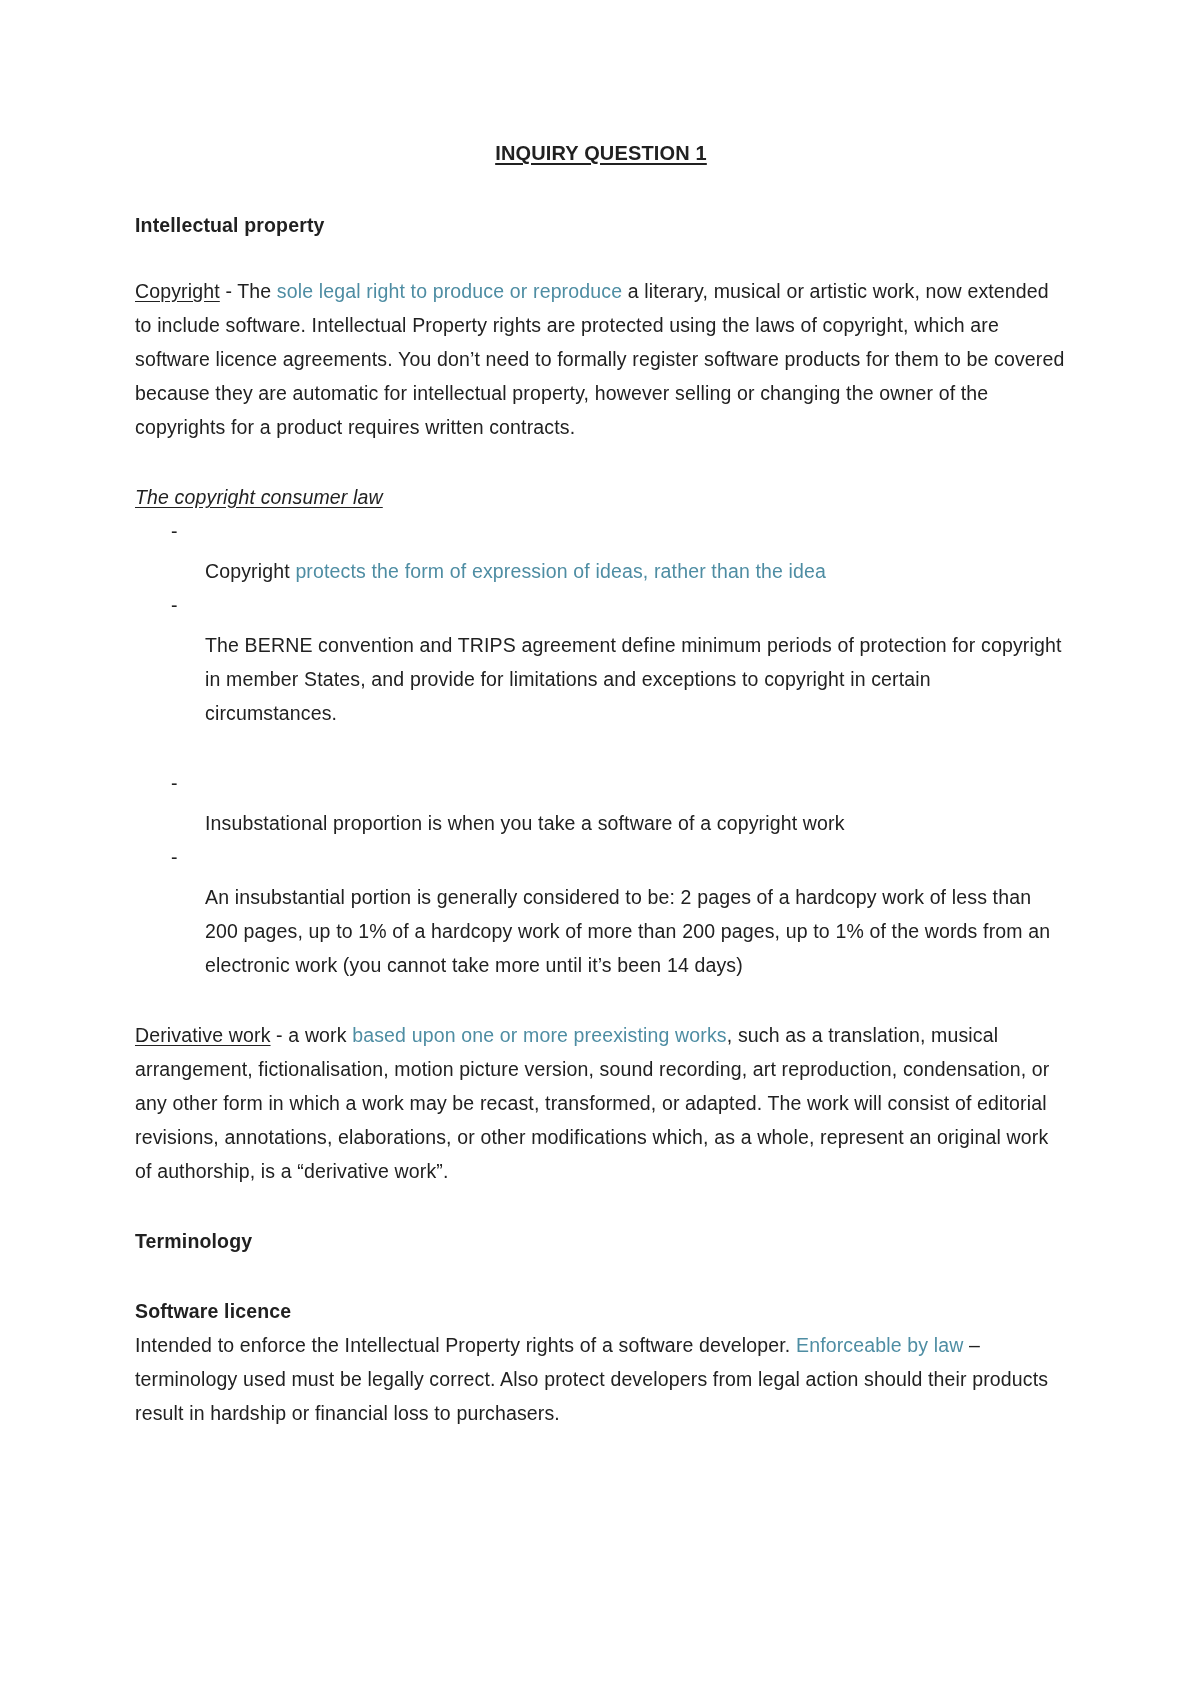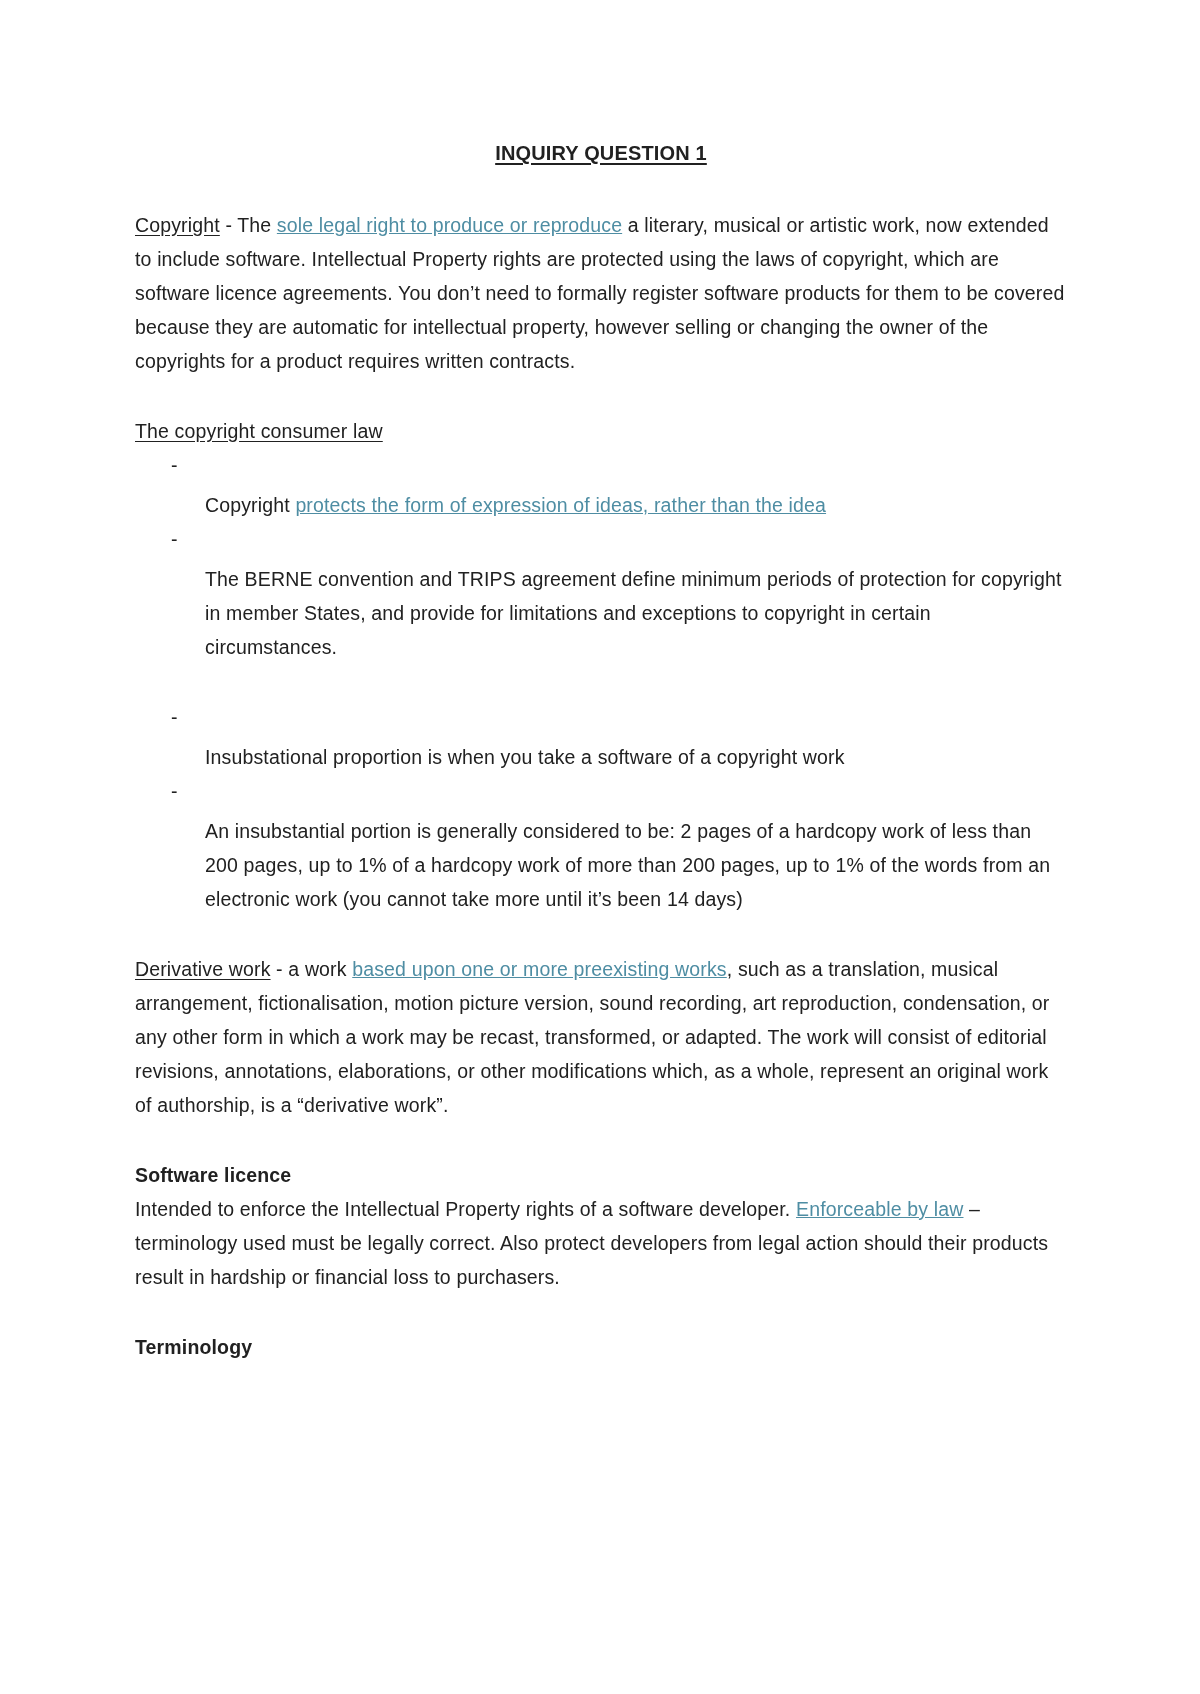--- a/index.html
+++ b/index.html
@@ -25,34 +25,35 @@
     text-align: center;
     font-size: 20px;
     font-weight: bold;
     text-decoration: underline;
     text-underline-offset: 3px;
     margin: 0 0 38px 0;
   }
   .block { margin: 0 0 36px 0; }
   .bold-heading { font-weight: bold; font-size: 19.5px; line-height: 34px; }
   .heading-block { margin: 0 0 32px 0; }
-  .u-heading { text-decoration: underline; text-underline-offset: 3px; }
-  .accent { color: var(--accent); text-decoration: underline; }
+  .u-heading { text-decoration: underline; text-underline-offset: 3px; font-style: italic; }
+  .accent { color: var(--accent); }
   .u-term { text-decoration: underline; text-underline-offset: 3px; }
   .bullet-row { display: flex; }
   .bullet-dash { flex: 0 0 70px; padding-left: 36px; }
   .bullet-text { flex: 1 1 auto; margin-top: 40px; }
 </style>
 </head>
 <body>
 
 <div class="page">
 
   <h1 class="doc-title">INQUIRY QUESTION 1</h1>
 
+  <div class="block heading-block bold-heading">Intellectual property</div>
 
 
   <p class="block">
     <span class="u-term">Copyright</span><span> - The </span><span class="accent">sole legal right to produce or reproduce</span><span> a literary, musical or artistic work, now extended to include software. Intellectual Property rights are protected using the laws of copyright, which are software licence agreements. You don’t need to formally register software products for them to be covered because they are automatic for intellectual property, however selling or changing the owner of the copyrights for a product requires written contracts.</span>
   </p>
 
   <div class="block">
     <div class="u-heading">The copyright consumer law</div>
     <div class="bullet-row">
       <span class="bullet-dash">-</span>
@@ -72,22 +73,22 @@
     <div class="bullet-row">
       <span class="bullet-dash">-</span>
       <span class="bullet-text">An insubstantial portion is generally considered to be: 2 pages of a hardcopy work of less than 200 pages, up to 1% of a hardcopy work of more than 200 pages, up to 1% of the words from an electronic work (you cannot take more until it’s been 14 days)</span>
     </div>
   </div>
 
   <p class="block">
     <span class="u-term">Derivative work</span><span> - a work </span><span class="accent">based upon one or more preexisting works</span><span>, such as a translation, musical arrangement, fictionalisation, motion picture version, sound recording, art reproduction, condensation, or any other form in which a work may be recast, transformed, or adapted. The work will consist of editorial revisions, annotations, elaborations, or other modifications which, as a whole, represent an original work of authorship, is a “derivative work”.</span>
   </p>
 
+  <div class="block bold-heading">Terminology</div>
+
   <div class="block">
     <div class="bold-heading">Software licence</div>
     <p>
       <span>Intended to enforce the Intellectual Property rights of a software developer. </span><span class="accent">Enforceable by law</span><span> – terminology used must be legally correct. Also protect developers from legal action should their products result in hardship or financial loss to purchasers.</span>
     </p>
   </div>
 
-  <div class="block bold-heading">Terminology</div>
-
 </div>
 
 </body></html>

